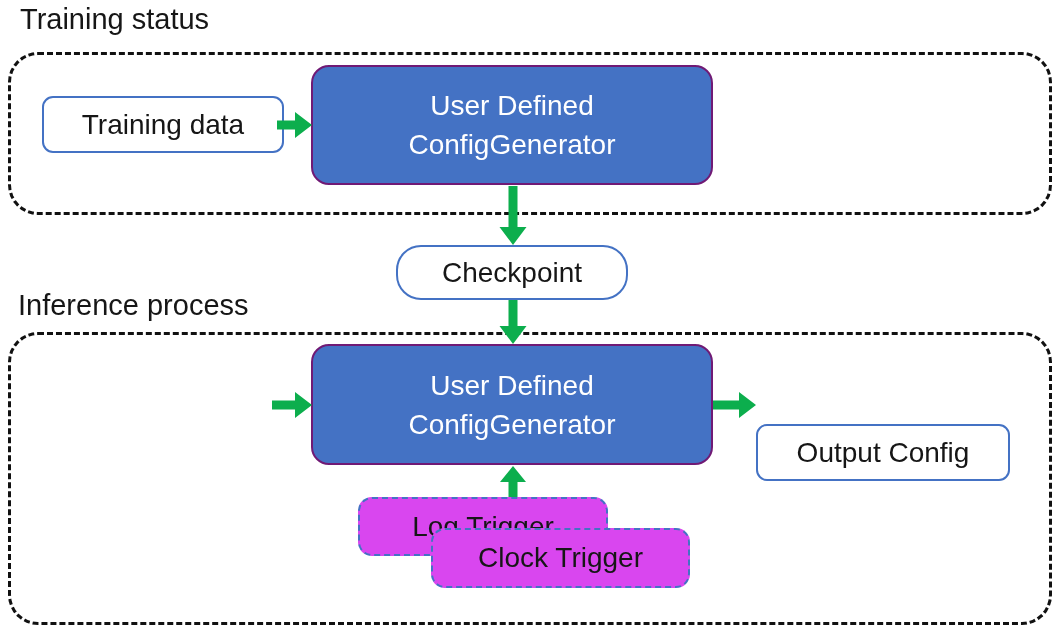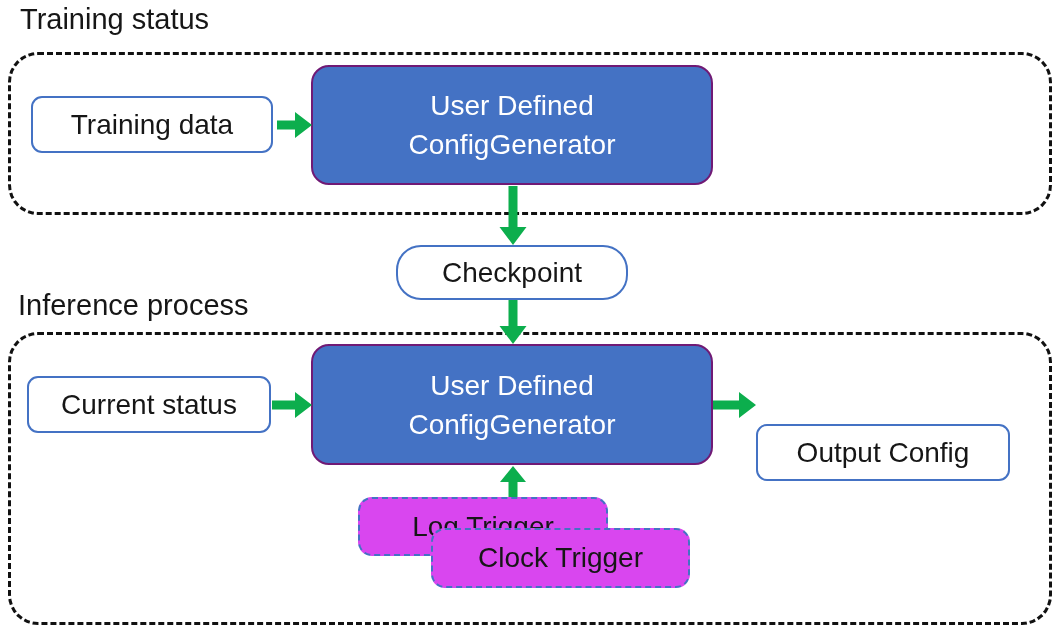--- a/index.html
+++ b/index.html
@@ -75,21 +75,21 @@
 </style>
 </head>
 <body>
 
 <div class="canvas">
 
   <div class="section-heading" style="left:20px;top:1px;">Training status</div>
 
   <div class="dashed-container" style="left:8px;top:52px;width:1044px;height:163px;"></div>
 
-  <div class="white-box" style="left:31px;top:96px;width:242px;height:57px;">Training data</div>
+  <div class="white-box" style="left:42px;top:96px;width:242px;height:57px;">Training data</div>
 
   <svg class="arrow" style="left:277px;top:110px;" width="35" height="30" viewBox="0 0 35 30">
     <path d="M0 10.5 H18 V2 L35 15 L18 28 V19.5 H0 Z"></path>
   </svg>
 
   <div class="blue-box" style="left:311px;top:65px;width:402px;height:120px;">
     <span>User Defined</span>
     <span>ConfigGenerator</span>
   </div>
 
@@ -100,21 +100,20 @@
   <div class="white-box" style="left:396px;top:245px;width:232px;height:55px;border-radius:25px;">Checkpoint</div>
 
   <svg class="arrow" style="left:498px;top:300px;" width="30" height="44" viewBox="0 0 30 44">
     <path d="M10.5 0 V26 H1.5 L15 44 L28.5 26 H19.5 V0 Z"></path>
   </svg>
 
   <div class="section-heading" style="left:18px;top:287px;">Inference process</div>
 
   <div class="dashed-container" style="left:8px;top:332px;width:1044px;height:293px;"></div>
 
-  <div class="white-box" style="left:27px;top:376px;width:244px;height:57px;">Current status</div>
 
   <svg class="arrow" style="left:272px;top:390px;" width="40" height="30" viewBox="0 0 40 30">
     <path d="M0 10.5 H23 V2 L40 15 L23 28 V19.5 H0 Z"></path>
   </svg>
 
   <div class="blue-box" style="left:311px;top:344px;width:402px;height:121px;">
     <span>User Defined</span>
     <span>ConfigGenerator</span>
   </div>
 

